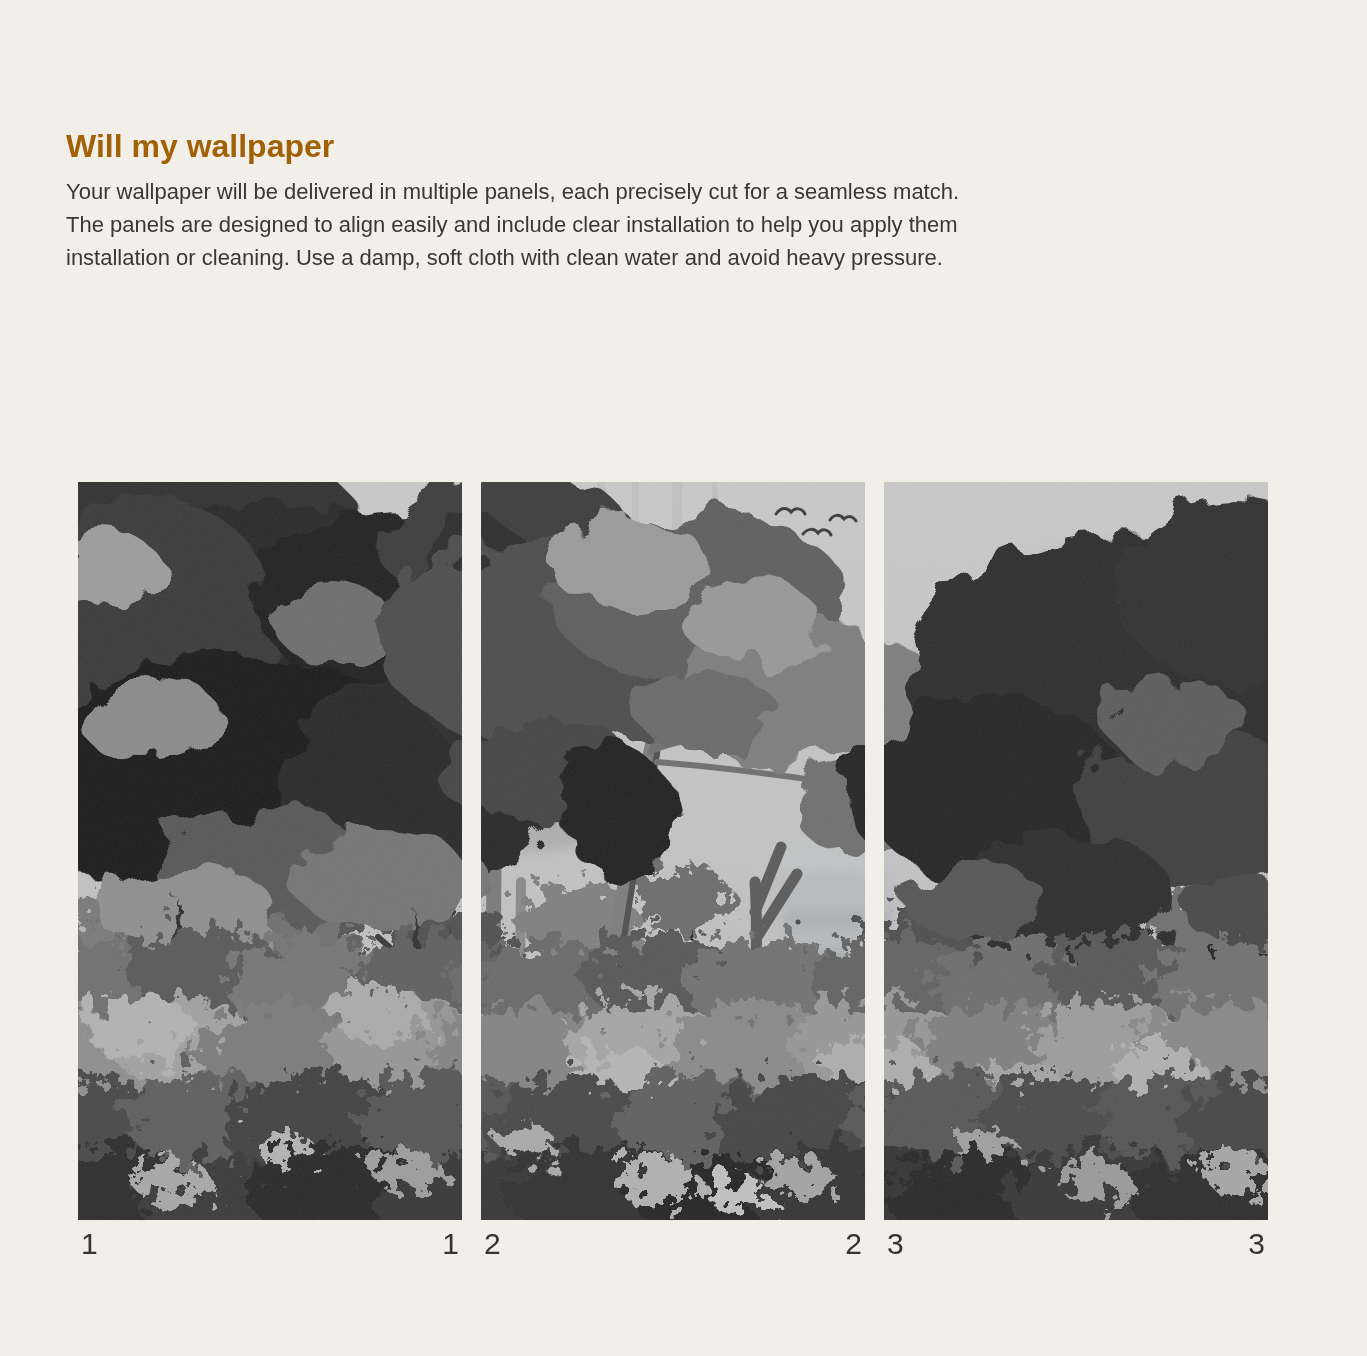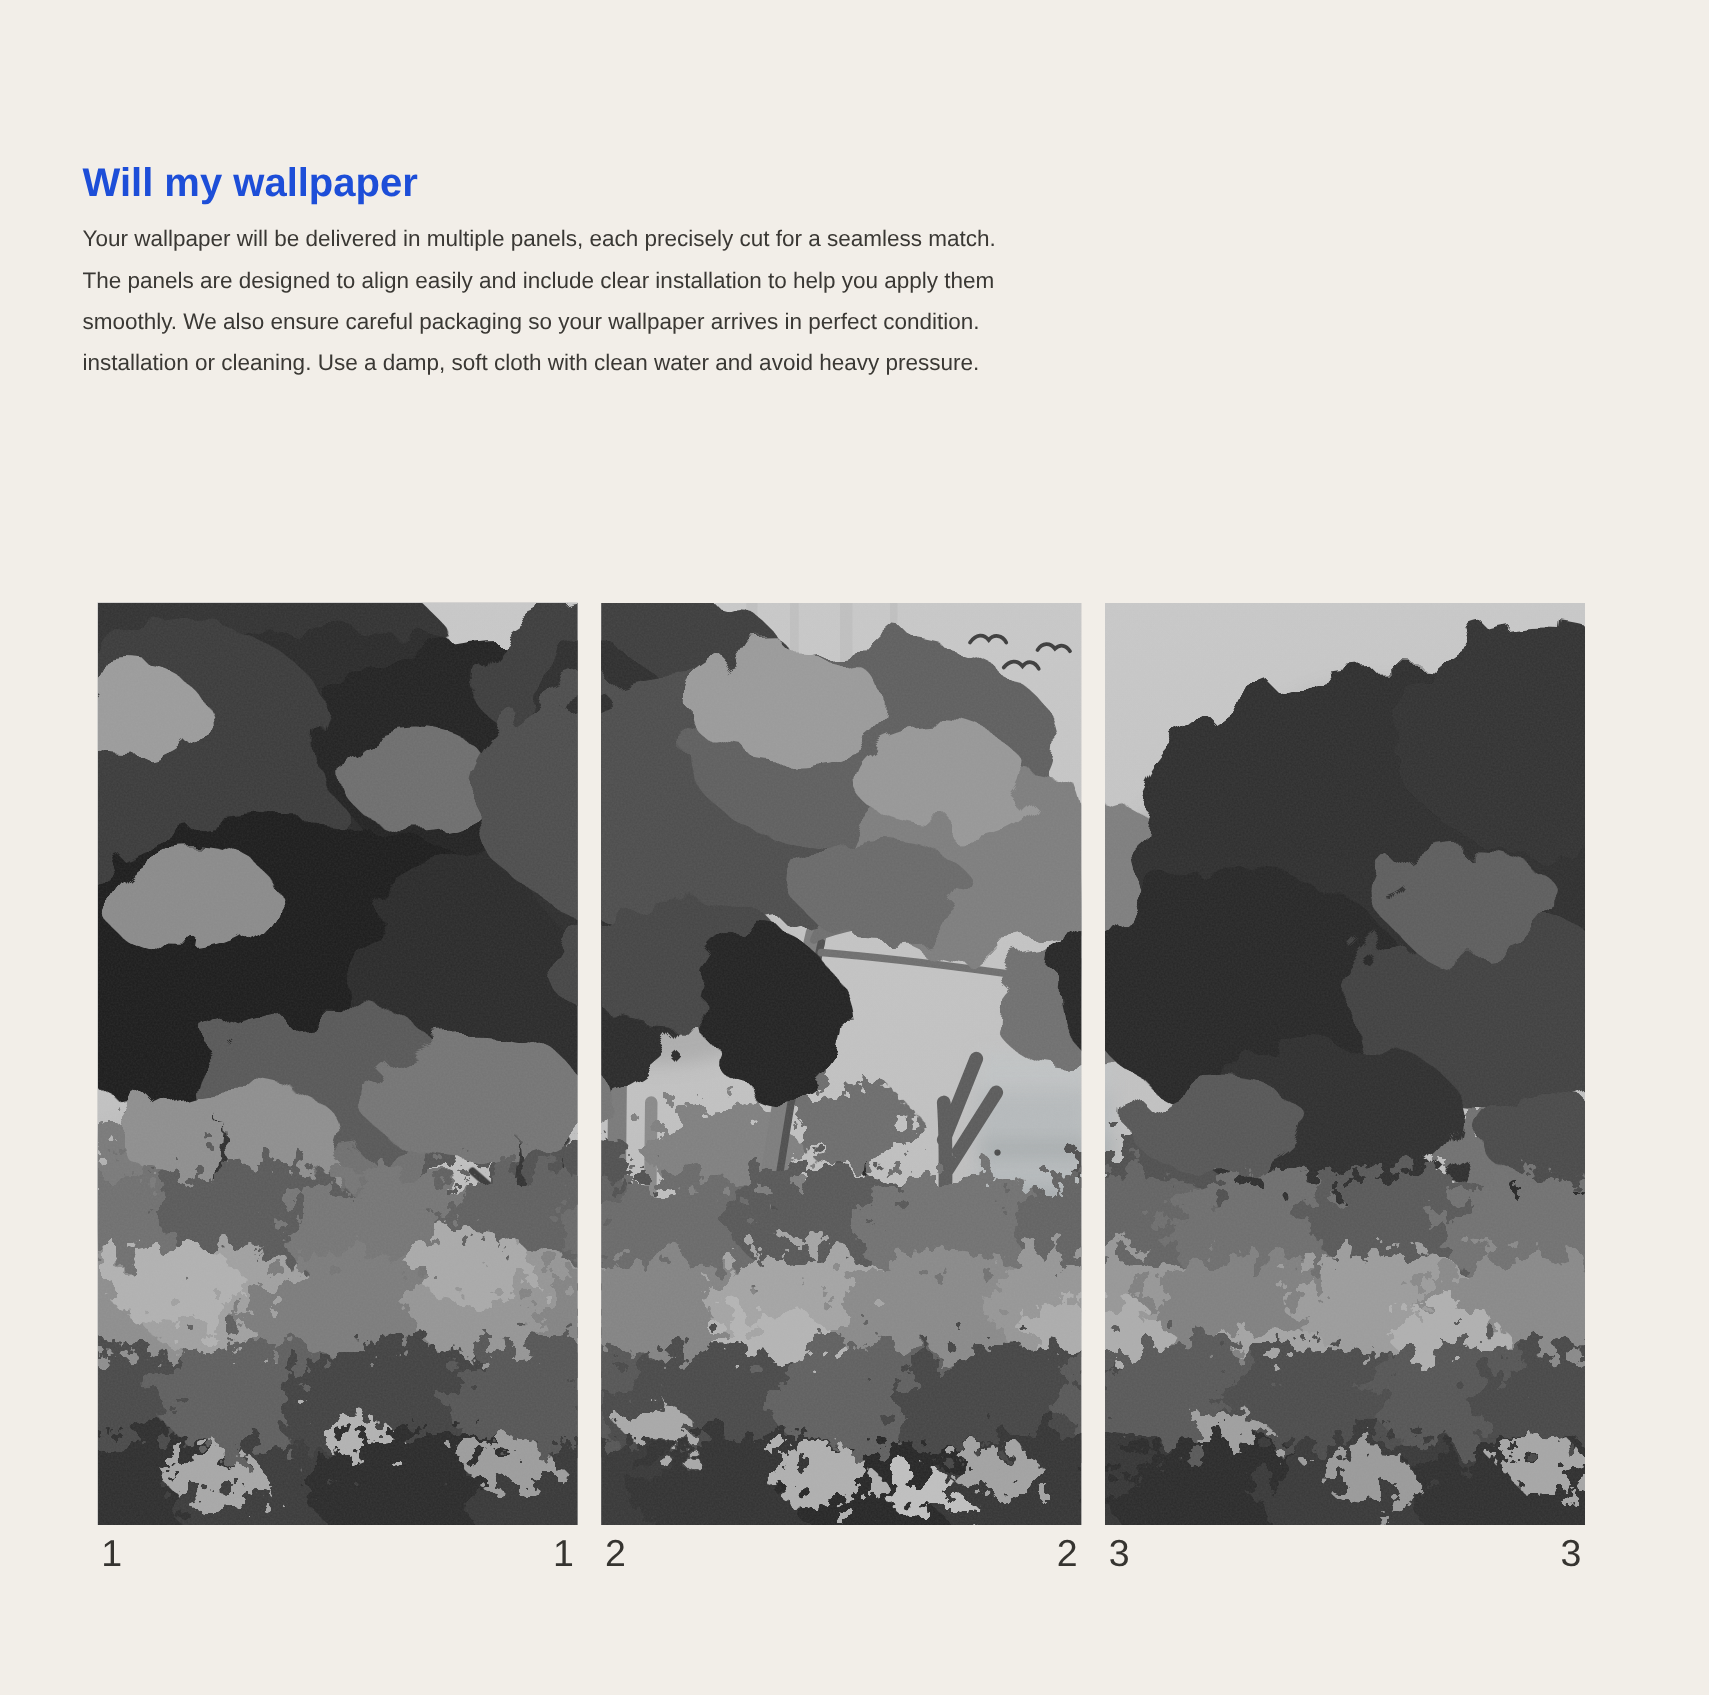--- a/index.html
+++ b/index.html
@@ -4,22 +4,22 @@
 <style>
   html,body{margin:0;padding:0;}
   body{
     width:1367px;height:1356px;position:relative;
     background:#f2eee8;
     font-family:"Liberation Sans", sans-serif;
     color:#33312d;
     overflow:hidden;
   }
   .text-block{position:absolute;left:66px;top:126px;width:1250px;}
-  .faq-title{font-weight:700;font-size:32px;line-height:41px;color:#1d4ed8;}
-  .faq-body{margin-top:8px;font-size:18px;line-height:33px;color:#3a3834;}
+  .faq-title{font-weight:700;font-size:32px;line-height:41px;color:#a16207;}
+  .faq-body{margin-top:8px;font-size:22px;line-height:33px;color:#3a3834;}
   .faq-body div{white-space:nowrap;}
   .panels{position:absolute;left:78px;top:482px;display:flex;gap:19px;}
   .panel{width:384px;}
   .panel-img{width:384px;height:738px;display:block;background:#c2c2c2;}
   .panel-numbers{
     display:flex;justify-content:space-between;
     font-size:30px;color:#363430;margin-top:7px;line-height:1.1;
     padding:0 3px;
   }
 </style>
@@ -255,21 +255,20 @@
   </defs>
 </svg>
 
 <div class="text-block">
   <div class="faq-title">
     <div>Will my wallpaper</div>
   </div>
   <div class="faq-body">
     <div>Your wallpaper will be delivered in multiple panels, each precisely cut for a seamless match.</div>
     <div>The panels are designed to align easily and include clear installation to help you apply them</div>
-    <div>smoothly. We also ensure careful packaging so your wallpaper arrives in perfect condition.</div>
     <div>installation or cleaning. Use a damp, soft cloth with clean water and avoid heavy pressure.</div>
   </div>
 </div>
 
 <div class="panels">
   <div class="panel">
     <svg class="panel-img" viewBox="0 0 384 738" preserveAspectRatio="none">
       <use href="#muralScene" xlink:href="#muralScene"></use>
     </svg>
     <div class="panel-numbers">

